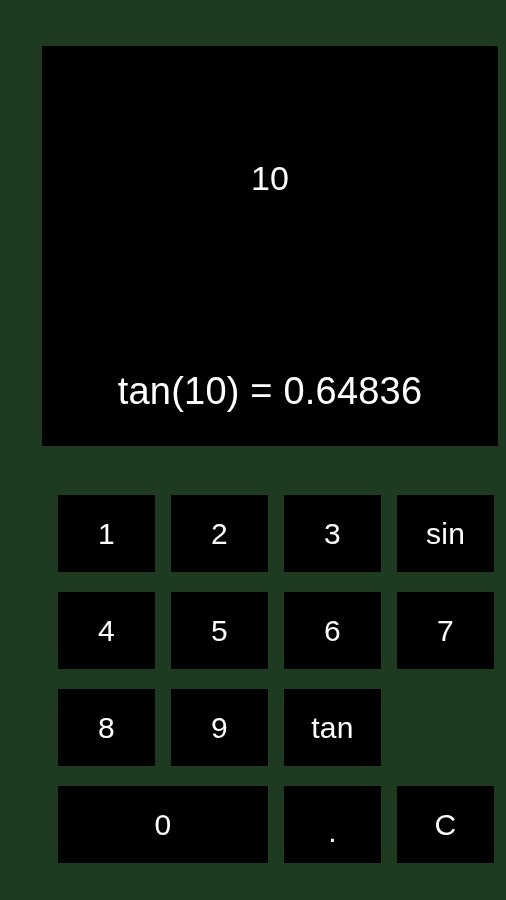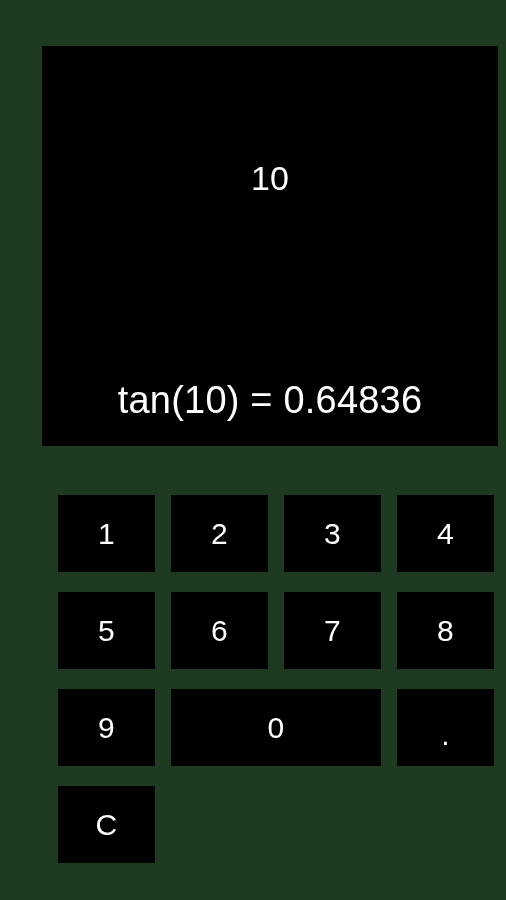--- a/index.html
+++ b/index.html
@@ -45,21 +45,21 @@
     text-align: center;
     color: #ffffff;
     font-size: 34px;
     line-height: 40px;
     letter-spacing: 0.2px;
     font-weight: 400;
   }
 
   .display-result {
     position: absolute;
-    top: 322px;
+    top: 313px;
     left: 0;
     width: 100%;
     text-align: center;
     color: #ffffff;
     font-size: 38px;
     line-height: 48px;
     letter-spacing: 0.2px;
     font-weight: 400;
   }
 
@@ -104,24 +104,26 @@
 
   <div class="display">
     <div class="display-expression">10</div>
     <div class="display-result">tan(10) = 0.64836</div>
   </div>
 
   <div class="keypad" id="keypad">
       <button class="key">1</button>
       <button class="key">2</button>
       <button class="key">3</button>
+      <button class="key">sin</button>
       <button class="key">4</button>
       <button class="key">5</button>
       <button class="key">6</button>
       <button class="key">7</button>
       <button class="key">8</button>
       <button class="key">9</button>
+      <button class="key">tan</button>
       <button class="key wide">0</button>
       <button class="key dot">.</button>
       <button class="key">C</button>
     </div>
 
 </div>
 
 </body></html>

